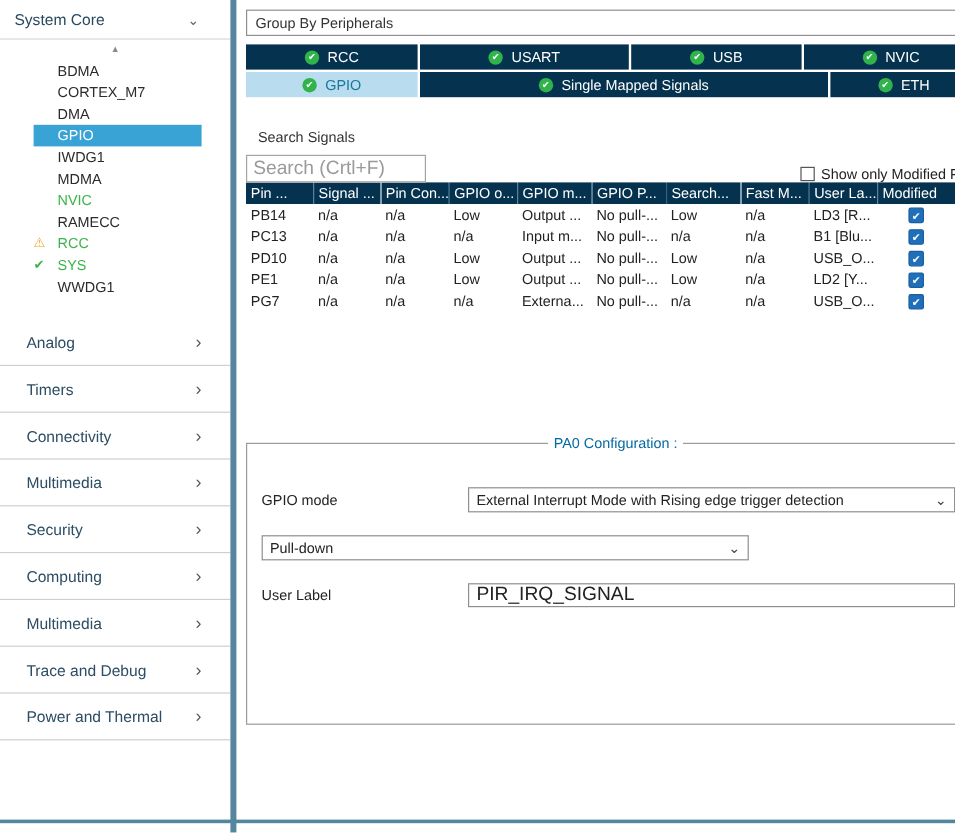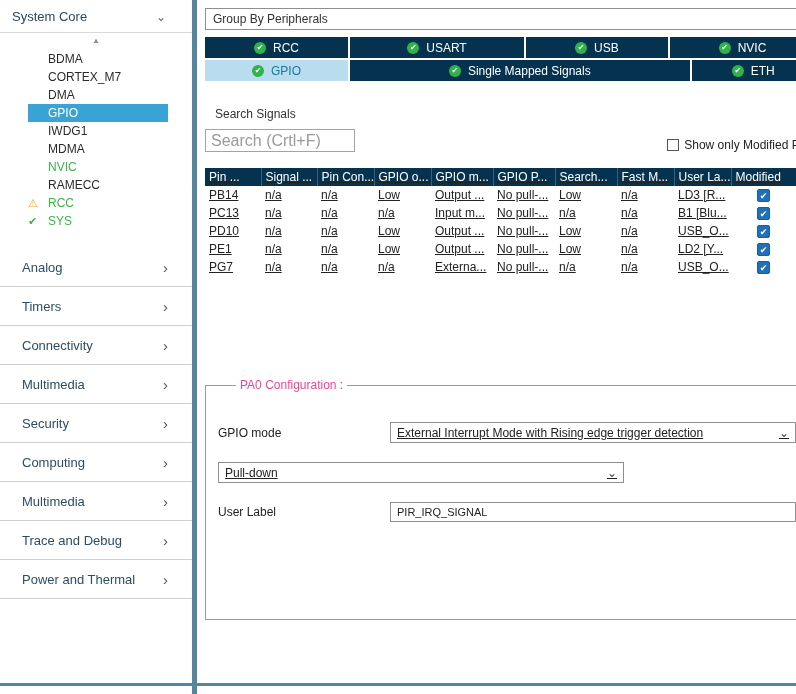--- a/index.html
+++ b/index.html
@@ -35,35 +35,35 @@
   .tab.selected { background: #b9ddee; color: #17789c; }
   .check-circle { width: 12px; height: 12px; border-radius: 50%; background: #2fb34a; color: #fff; font-size: 8px; line-height: 12px; text-align: center; flex: 0 0 12px; }
 
   .search-label { margin: 26px 0 0 10px; color: #333; }
   .search-row { display: flex; align-items: flex-end; margin-top: 8px; }
   .search-input { width: 150px; height: 23px; border: 1px solid #a3a3a3; padding: 0 5px; font-size: 16px; font-family: "Liberation Sans", sans-serif; margin-left: 0; color: #333; }
   .search-input::placeholder { color: #9a9a9a; }
   .modcheck { display: flex; align-items: center; gap: 5px; margin-left: auto; cursor: pointer; white-space: nowrap; color: #222; }
   .cb { width: 12px; height: 12px; border: 1px solid #555; background: #fff; flex: 0 0 12px; }
 
-  table.pins { margin-top: 16px; border-collapse: collapse; table-layout: fixed; width: 591px; text-decoration: underline; }
+  table.pins { margin-top: 0; border-collapse: collapse; table-layout: fixed; width: 591px; }
   table.pins th { background: #05324e; color: #fff; font-weight: normal; text-align: left; padding: 2px 4px; border-right: 1px solid #35617e; height: 17px; white-space: nowrap; overflow: hidden; font-size: 12px; cursor: pointer; }
   table.pins td { padding: 2px 4px; height: 16px; white-space: nowrap; overflow: hidden; font-size: 12px; }
   tr.selected-row td { background: #b9d8ea; }
   .cbx { display: inline-block; width: 13px; height: 13px; border-radius: 2px; background: #1f6fba; border: 1px solid #1a5f9e; color: #fff; font-size: 9px; line-height: 13px; text-align: center; cursor: pointer; }
   td.center { text-align: center; }
 
   fieldset.cfg { border: 1px solid #9a9a9a; margin: 102px 6px 0 0; height: 242px; padding: 4px 12px; }
-  fieldset.cfg legend { font-size: 12px; color: #ec4899; padding: 0 4px; margin-left: 18px; }
+  fieldset.cfg legend { font-size: 12px; color: #0369a1; padding: 0 4px; margin-left: 6px; text-align: center; }
   .cfg-row { display: flex; align-items: center; margin-top: 19px; }
   .cfg-row.first { margin-top: 26px; }
   .cfg-label { width: 172px; color: #222; }
-  .cfg-select { width: 406px; height: 21px; border: 1px solid #8f8f8f; background: #fff; display: flex; align-items: center; justify-content: space-between; padding: 0 6px; color: #222; cursor: pointer; white-space: nowrap; overflow: hidden; text-decoration: underline; }
+  .cfg-select { width: 406px; height: 21px; border: 1px solid #8f8f8f; background: #fff; display: flex; align-items: center; justify-content: space-between; padding: 0 6px; color: #222; cursor: pointer; white-space: nowrap; overflow: hidden; }
   .cfg-select .arrow { color: #444; font-size: 12px; }
-  .cfg-input { width: 406px; height: 20px; border: 1px solid #8f8f8f; padding: 0 6px; font-size: 11px; font-family: "Liberation Sans", sans-serif; color: #222; }
+  .cfg-input { width: 406px; height: 20px; border: 1px solid #8f8f8f; padding: 0 6px; font-size: 16px; font-family: "Liberation Sans", sans-serif; color: #222; }
 
   .bottom-bar { position: absolute; left: 0; right: 0; bottom: 8px; height: 3px; background: #55869f; }
 </style>
 </head>
 <body>
 
 <div class="app">
 
   <aside class="sidebar">
     <div class="sb-header">
@@ -75,20 +75,21 @@
         <div class="sb-item"><span>BDMA</span></div>
         <div class="sb-item"><span>CORTEX_M7</span></div>
         <div class="sb-item"><span>DMA</span></div>
         <div class="sb-item selected"><span>GPIO</span></div>
         <div class="sb-item"><span>IWDG1</span></div>
         <div class="sb-item"><span>MDMA</span></div>
         <div class="sb-item green"><span>NVIC</span></div>
         <div class="sb-item"><span>RAMECC</span></div>
         <div class="sb-item green"><span class="status-icon warn">⚠</span><span>RCC</span></div>
         <div class="sb-item green"><span class="status-icon ok">✔</span><span>SYS</span></div>
+        <div class="sb-item"><span>WWDG1</span></div>
       </div>
     <div class="sb-cats">
         <div class="sb-cat">
           <span>Analog</span>
           <span class="chev">›</span>
         </div>
         <div class="sb-cat">
           <span>Timers</span>
           <span class="chev">›</span>
         </div>

